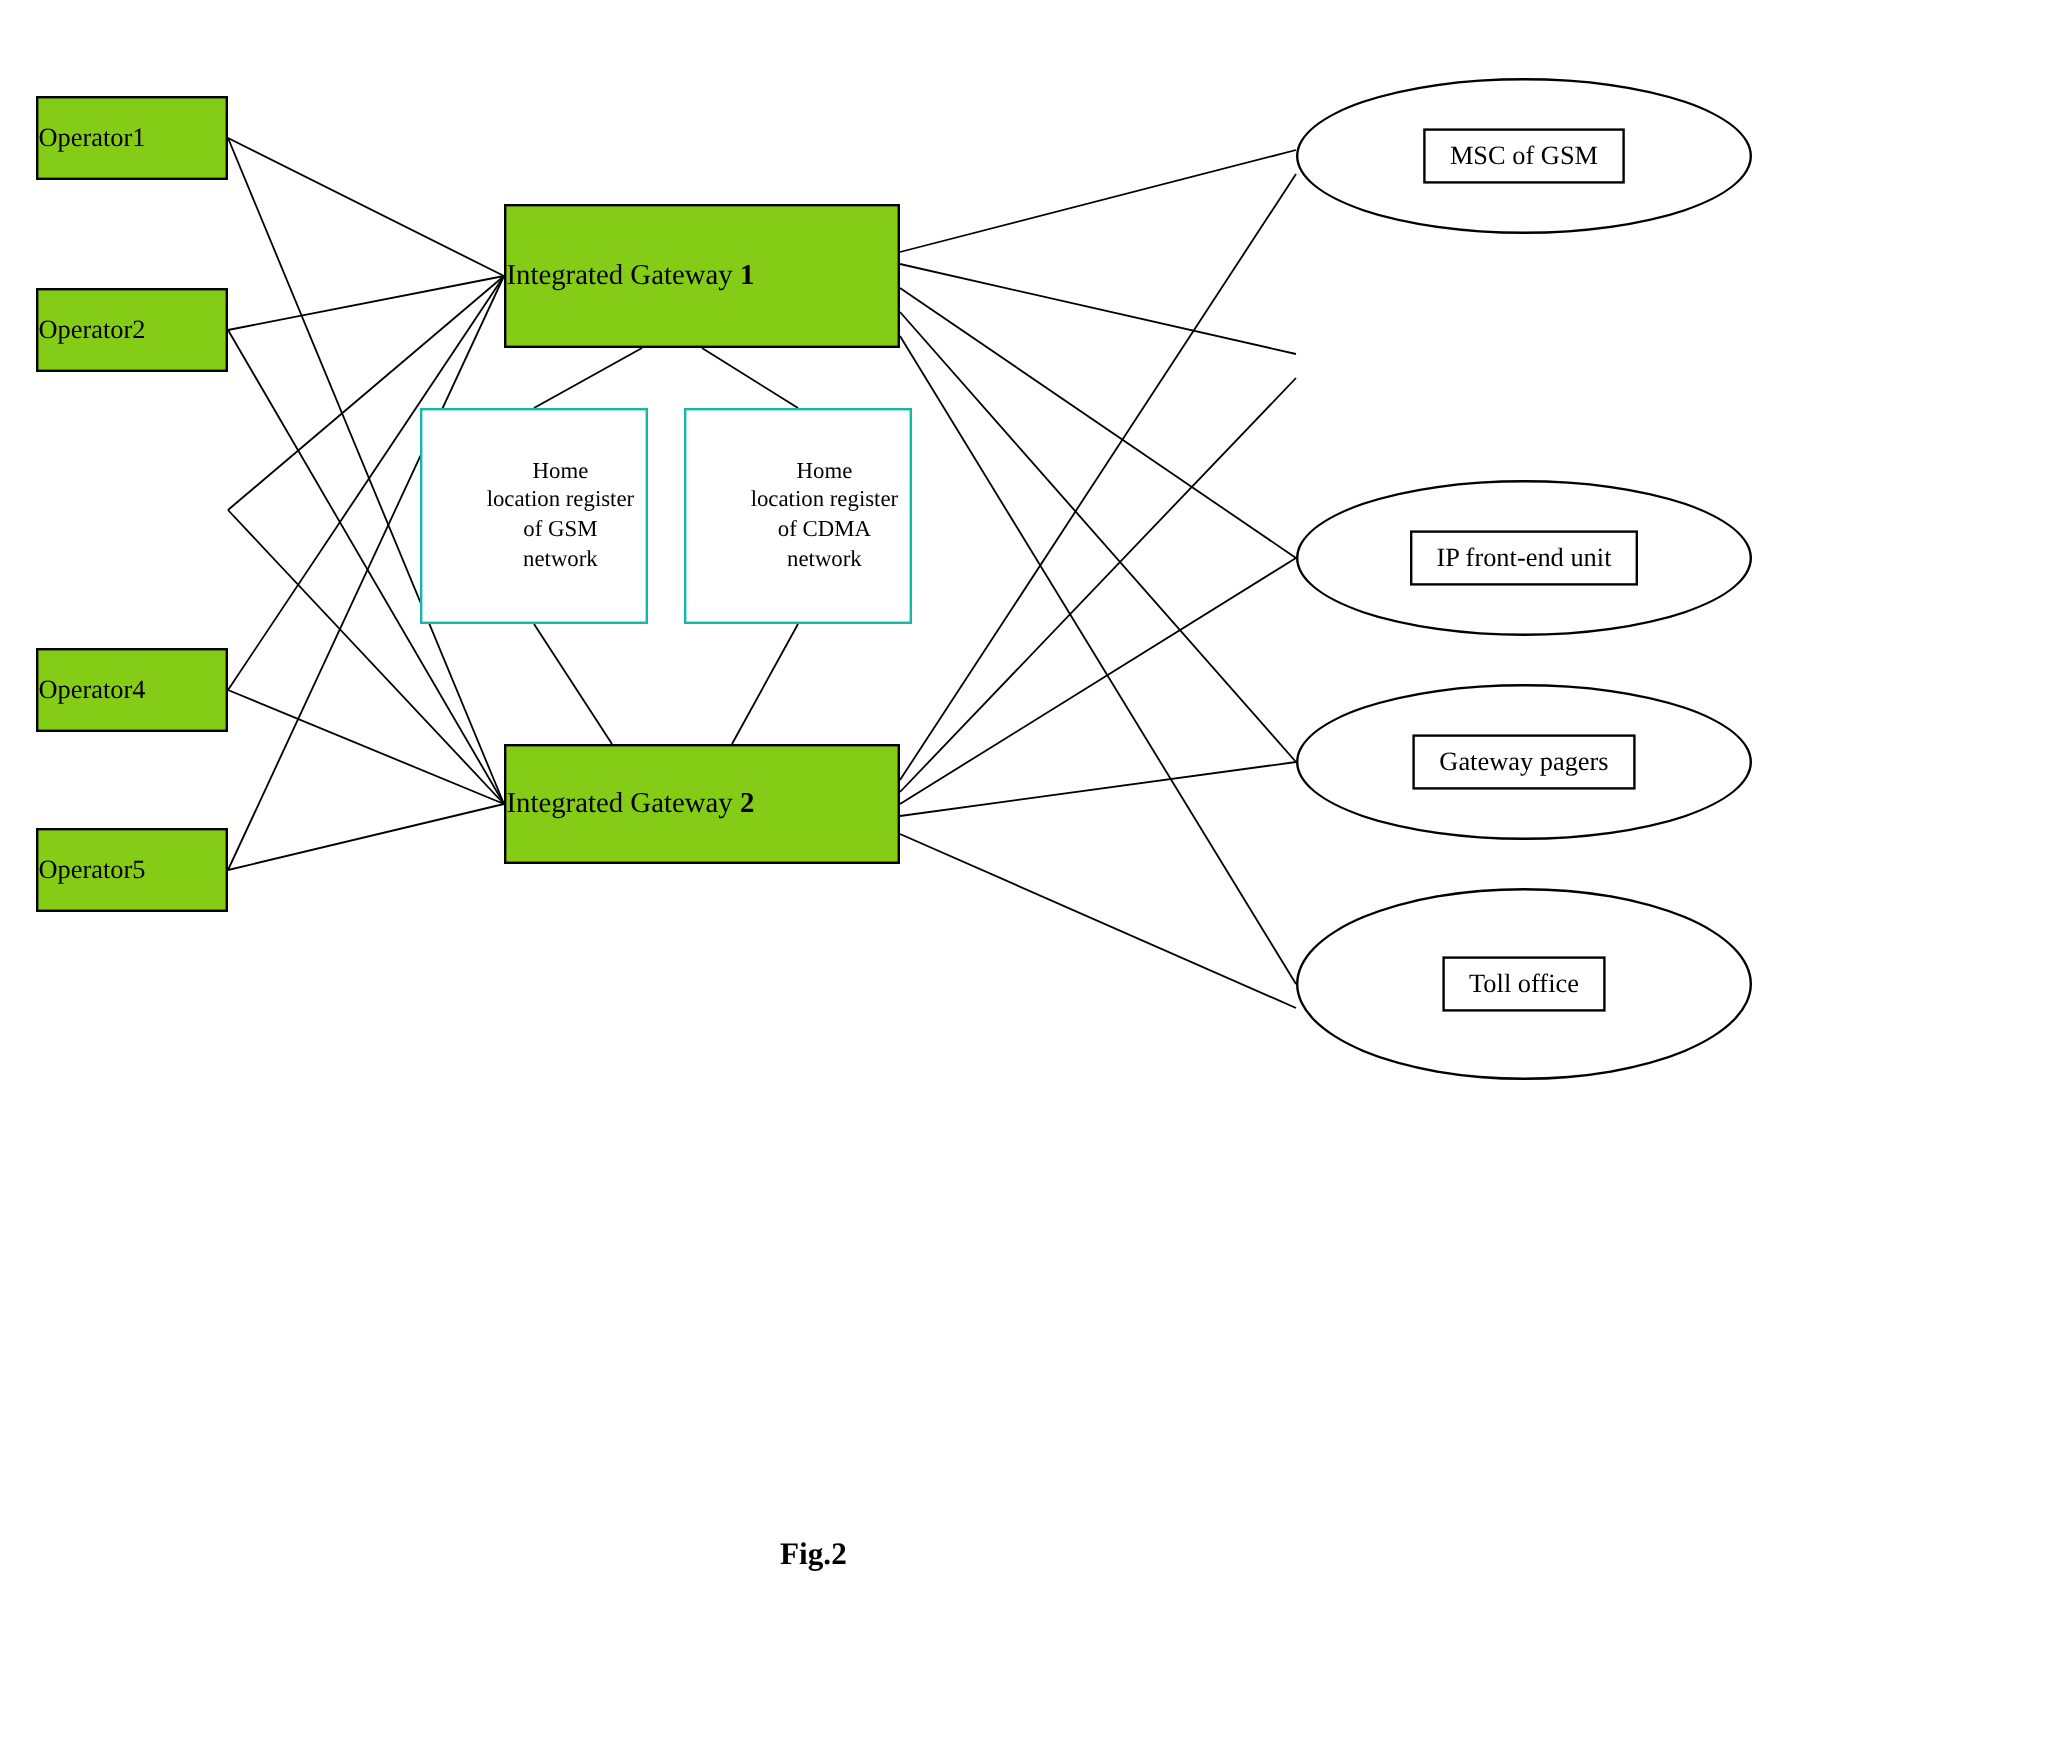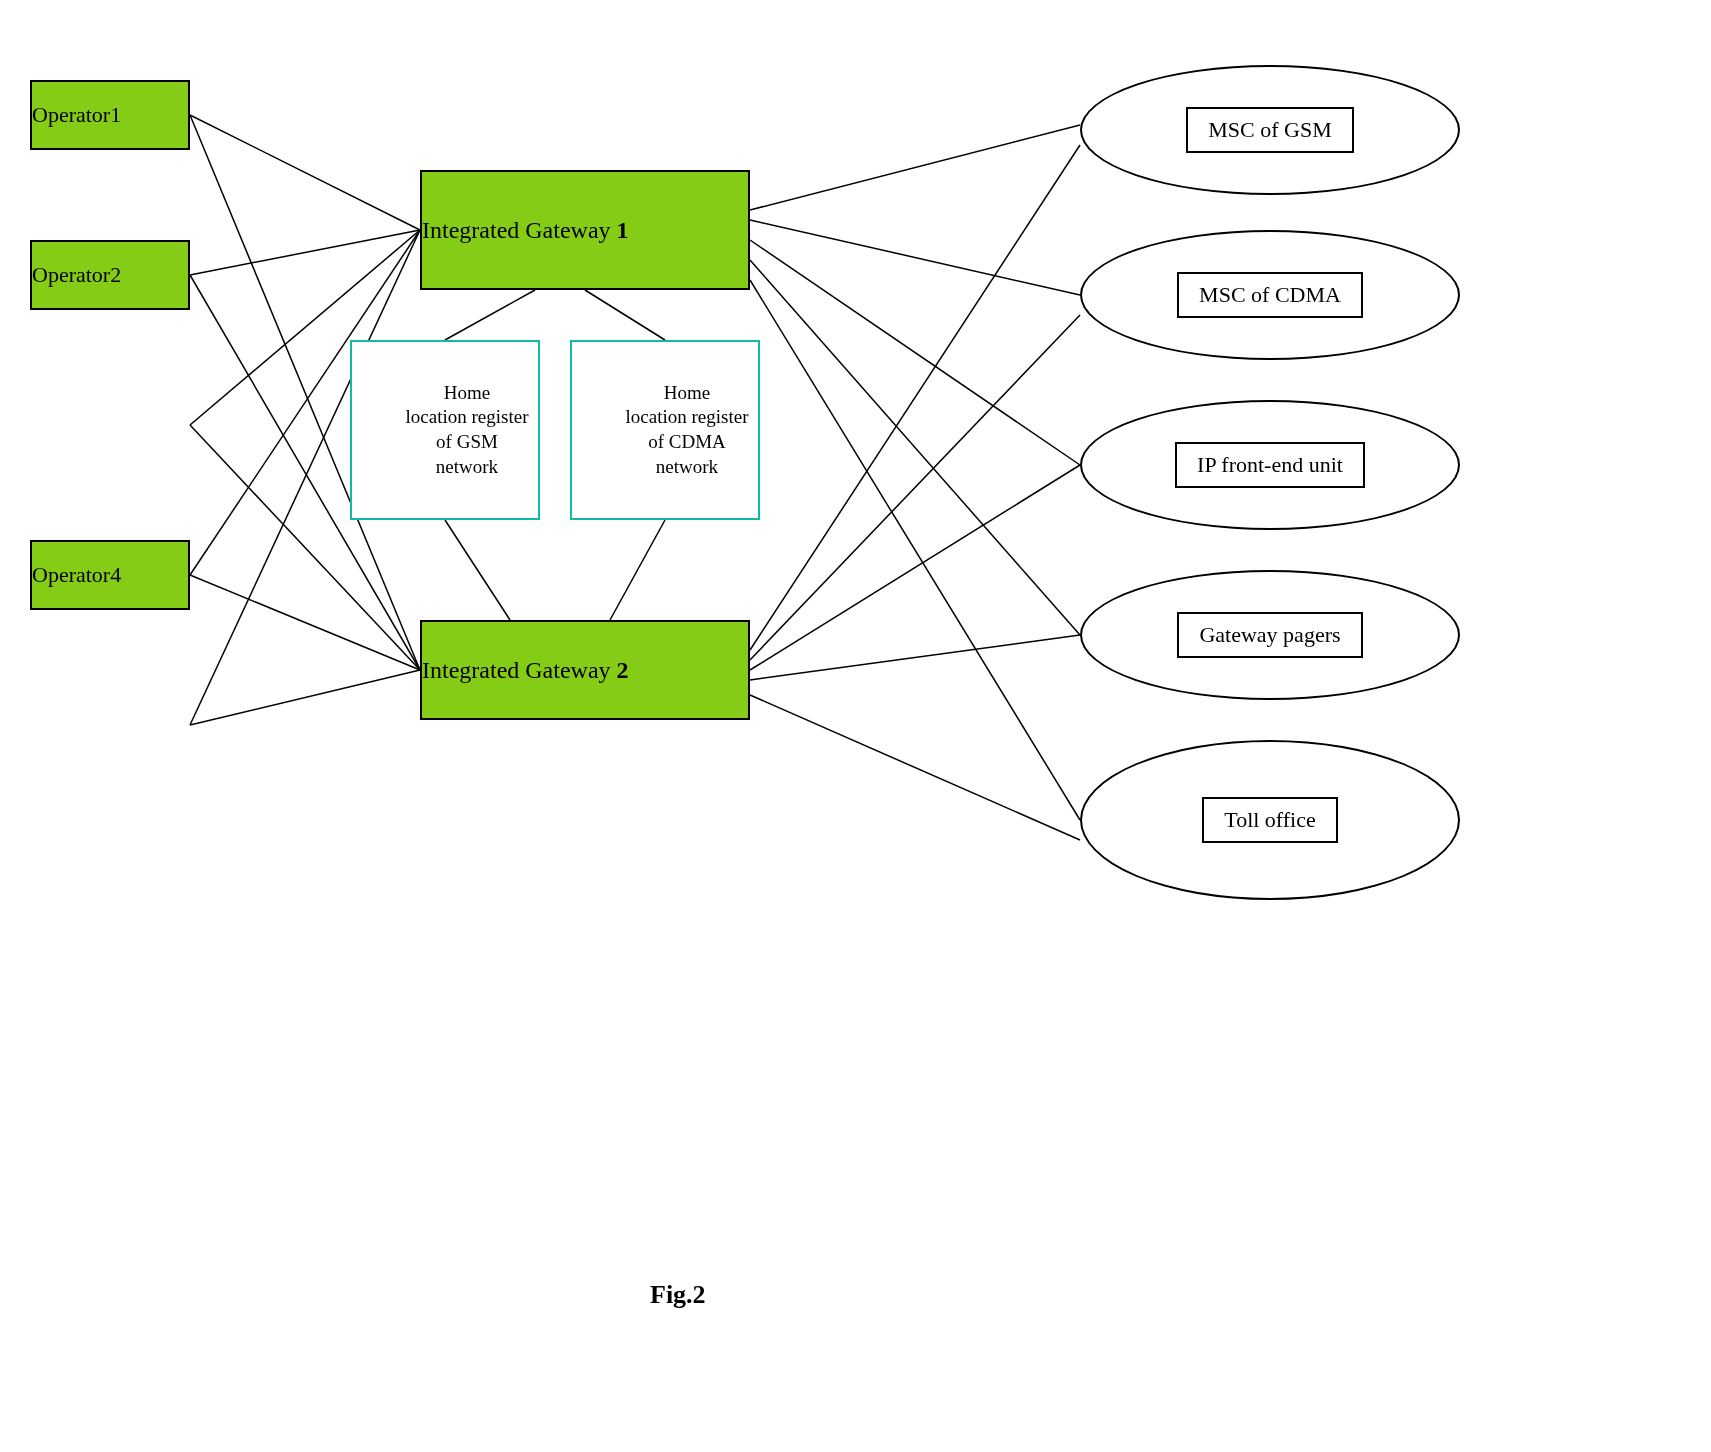--- a/index.html
+++ b/index.html
@@ -162,20 +162,23 @@
 
   <div class="box" id="op1">
     <span>Operator1</span>
   </div>
   <div class="box" id="op2">
     <span>Operator2</span>
   </div>
   <div class="box" id="op4">
     <span>Operator4</span>
   </div>
+  <div class="box" id="op5">
+    <span>Operator5</span>
+  </div>
 
   <div class="box" id="gw1">
     <span>Integrated Gateway <strong>1</strong></span>
   </div>
   <div class="box" id="gw2">
     <span>Integrated Gateway <strong>2</strong></span>
   </div>
 
   <div class="inner-box" id="hlr_gsm">
     <span>Home<br>location register<br>of GSM<br>network</span>
@@ -183,25 +186,20 @@
   <div class="inner-box" id="hlr_cdma">
     <span>Home<br>location register<br>of CDMA<br>network</span>
   </div>
 
   <div class="ellipse" id="msc_gsm">
     <div class="ellipse-inner-box">
       <span>MSC of GSM</span>
     </div>
   </div>
 
-  <div class="ellipse" id="msc_cdma">
-    <div class="ellipse-inner-box">
-      <span>MSC of CDMA</span>
-    </div>
-  </div>
 
   <div class="ellipse" id="ip_front">
     <div class="ellipse-inner-box">
       <span>IP front-end unit</span>
     </div>
   </div>
 
   <div class="ellipse" id="q_pagers">
     <div class="ellipse-inner-box">
       <span>Gateway pagers</span>

